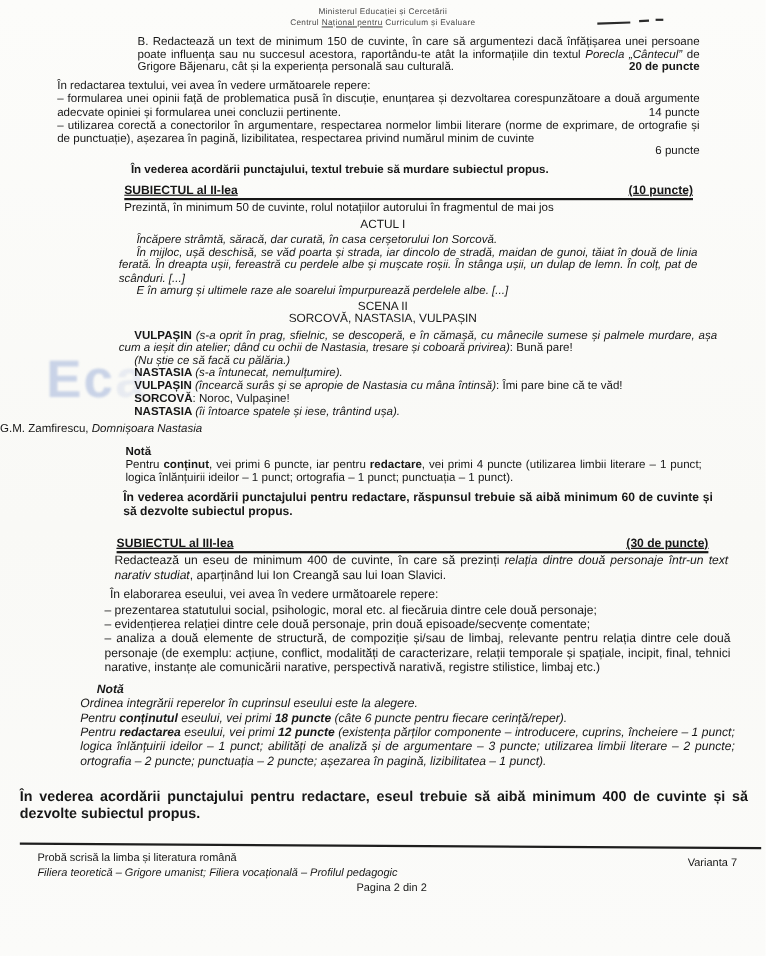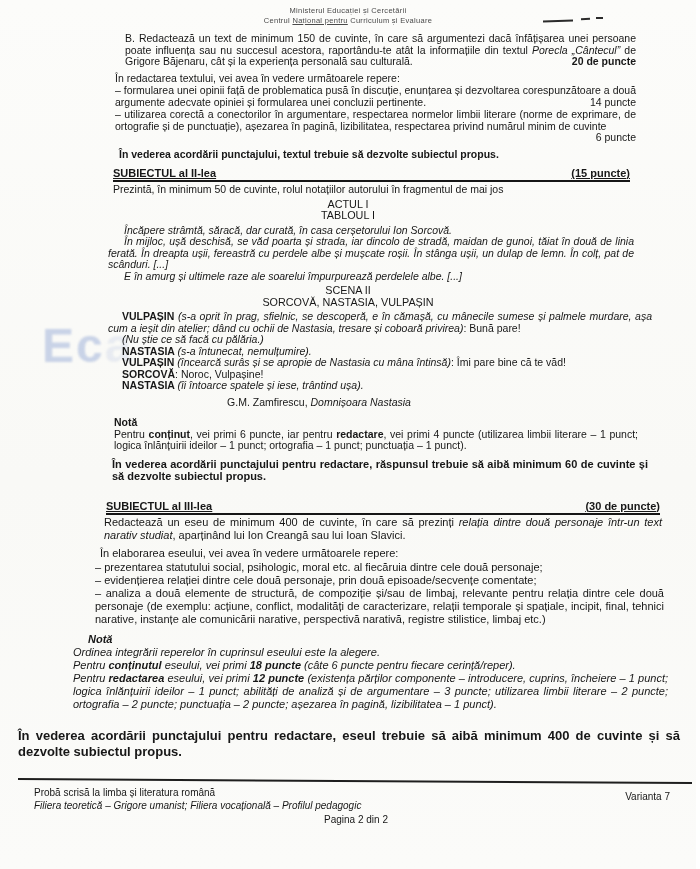--- a/index.html
+++ b/index.html
@@ -21,41 +21,41 @@
   
   .ministry{padding-top:6px;text-align:center;font-size:7.5px;line-height:10px;color:#4c4c4c;letter-spacing:.3px;}
   .ministry .ul{text-decoration:underline;}
   .dash{position:absolute;border-top:2px solid #2e2e2e;}
   .dash1{left:543px;top:20px;width:30px;transform:rotate(-2deg);}
   .dash2{left:581px;top:18px;width:9px;transform:rotate(-3deg);}
   .dash3{left:596px;top:17px;width:7px;}
   
   .partB{position:relative;margin:7px 60px 0 125px;}
   .pts-br{position:absolute;right:0;bottom:0;font-weight:bold;background:inherit;}
-  .repere1{margin:5px 60px 0 115px;}
+  .repere1{margin:5px 60px 0 52px;}
   .repere1 .item{position:relative;margin-top:1px;}
   .pts-line{text-align:right;margin-right:0;}
   .noteB{margin:5px 60px 0 119px;font-weight:bold;}
   
   .subjrow{display:flex;justify-content:space-between;align-items:flex-end;border-bottom:2px solid #1a1a1a;padding-bottom:1px;}
   .subjrow .t{font-weight:bold;text-decoration:underline;font-size:11px;}
   .subjrow .p{font-weight:bold;text-decoration:underline;font-size:11px;}
   .subj2row{margin:7px 66px 0 113px;}
   .task2{margin:2px 60px 0 113px;}
   .playhead{margin-top:3px;font-size:10.8px;line-height:11.5px;}
   .stage{margin:3px 62px 0 108px;}
   .stage p{text-indent:16px;}
   .dialog{margin:3px 44px 0 108px;}
   .dialog p{text-indent:14px;}
-  .attrib{margin:5px 58px 0 0;text-align:center;}
+  .attrib{margin:5px 58px 0 0;text-align:left;}
   .nota2-label{margin:9px 0 0 114px;font-weight:bold;}
   .nota2-text{margin:0 58px 0 114px;}
   .final2{margin:6px 48px 0 112px;font-weight:bold;font-size:11px;line-height:12.5px;}
   
-  .subj3row{margin:17px 36px 0 106px;text-decoration:underline;}
+  .subj3row{margin:17px 52px 0 106px;text-decoration:underline;}
   .s3{font-size:11px;line-height:13px;}
   .task3{margin:1px 34px 0 104px;}
   .intro3{margin:5px 34px 0 100px;}
   .bullets3{margin:1px 32px 0 95px;}
   .nota3-label{margin:7px 0 0 88px;font-weight:bold;font-style:italic;}
   .nota3-text{margin:0 28px 0 73px;}
   .final3{margin:17px 16px 0 18px;font-weight:bold;font-size:13px;line-height:16px;}
   
   .rule{margin:20px 4px 0 18px;border-top:2px solid #222;transform:rotate(.35deg);}
   .footer{position:relative;margin:4px 18px 0 34px;font-size:10px;line-height:13px;}
@@ -97,30 +97,29 @@
       <div class="item just">
         <span>– formularea unei opinii față de problematica pusă în discuție, enunțarea și dezvoltarea corespunzătoare a două argumente adecvate opiniei și formularea unei concluzii pertinente.</span>
         <span class="pts-br" style="font-weight:normal;">14 puncte</span>
       </div>
       <div class="item just">
         <span>– utilizarea corectă a conectorilor în argumentare, respectarea normelor limbii literare (norme de exprimare, de ortografie și de punctuație), așezarea în pagină, lizibilitatea, respectarea privind numărul minim de cuvinte</span>
       </div>
       <p class="pts-line">6 puncte</p>
     </div>
 
-    <p class="noteB s">În vederea acordării punctajului, textul trebuie să dezvolte subiectul propus.</p>
+    <p class="noteB s">În vederea acordării punctajului, textul trebuie să murdare subiectul propus.</p>
 
     <div class="subjrow subj2row">
       <span class="t">SUBIECTUL al II-lea</span>
-      <span class="p">(15 puncte)</span>
+      <span class="p">(10 puncte)</span>
     </div>
     <p class="task2 s">Prezintă, în minimum 50 de cuvinte, rolul notațiilor autorului în fragmentul de mai jos</p>
 
     <p class="center playhead">ACTUL I</p>
-    <p class="center playhead" style="margin-top:0;">TABLOUL I</p>
 
     <div class="stage s i just">
       <p>Încăpere strâmtă, săracă, dar curată, în casa cerșetorului Ion Sorcovă.</p>
       <p>În mijloc, ușă deschisă, se văd poarta și strada, iar dincolo de stradă, maidan de gunoi, tăiat în două de linia ferată. În dreapta ușii, fereastră cu perdele albe și mușcate roșii. În stânga ușii, un dulap de lemn. În colț, pat de scânduri. [...]</p>
       <p>E în amurg și ultimele raze ale soarelui împurpurează perdelele albe. [...]</p>
     </div>
 
     <p class="center playhead">SCENA II</p>
     <p class="center playhead" style="margin-top:0;">SORCOVĂ, NASTASIA, VULPAȘIN</p>
 

